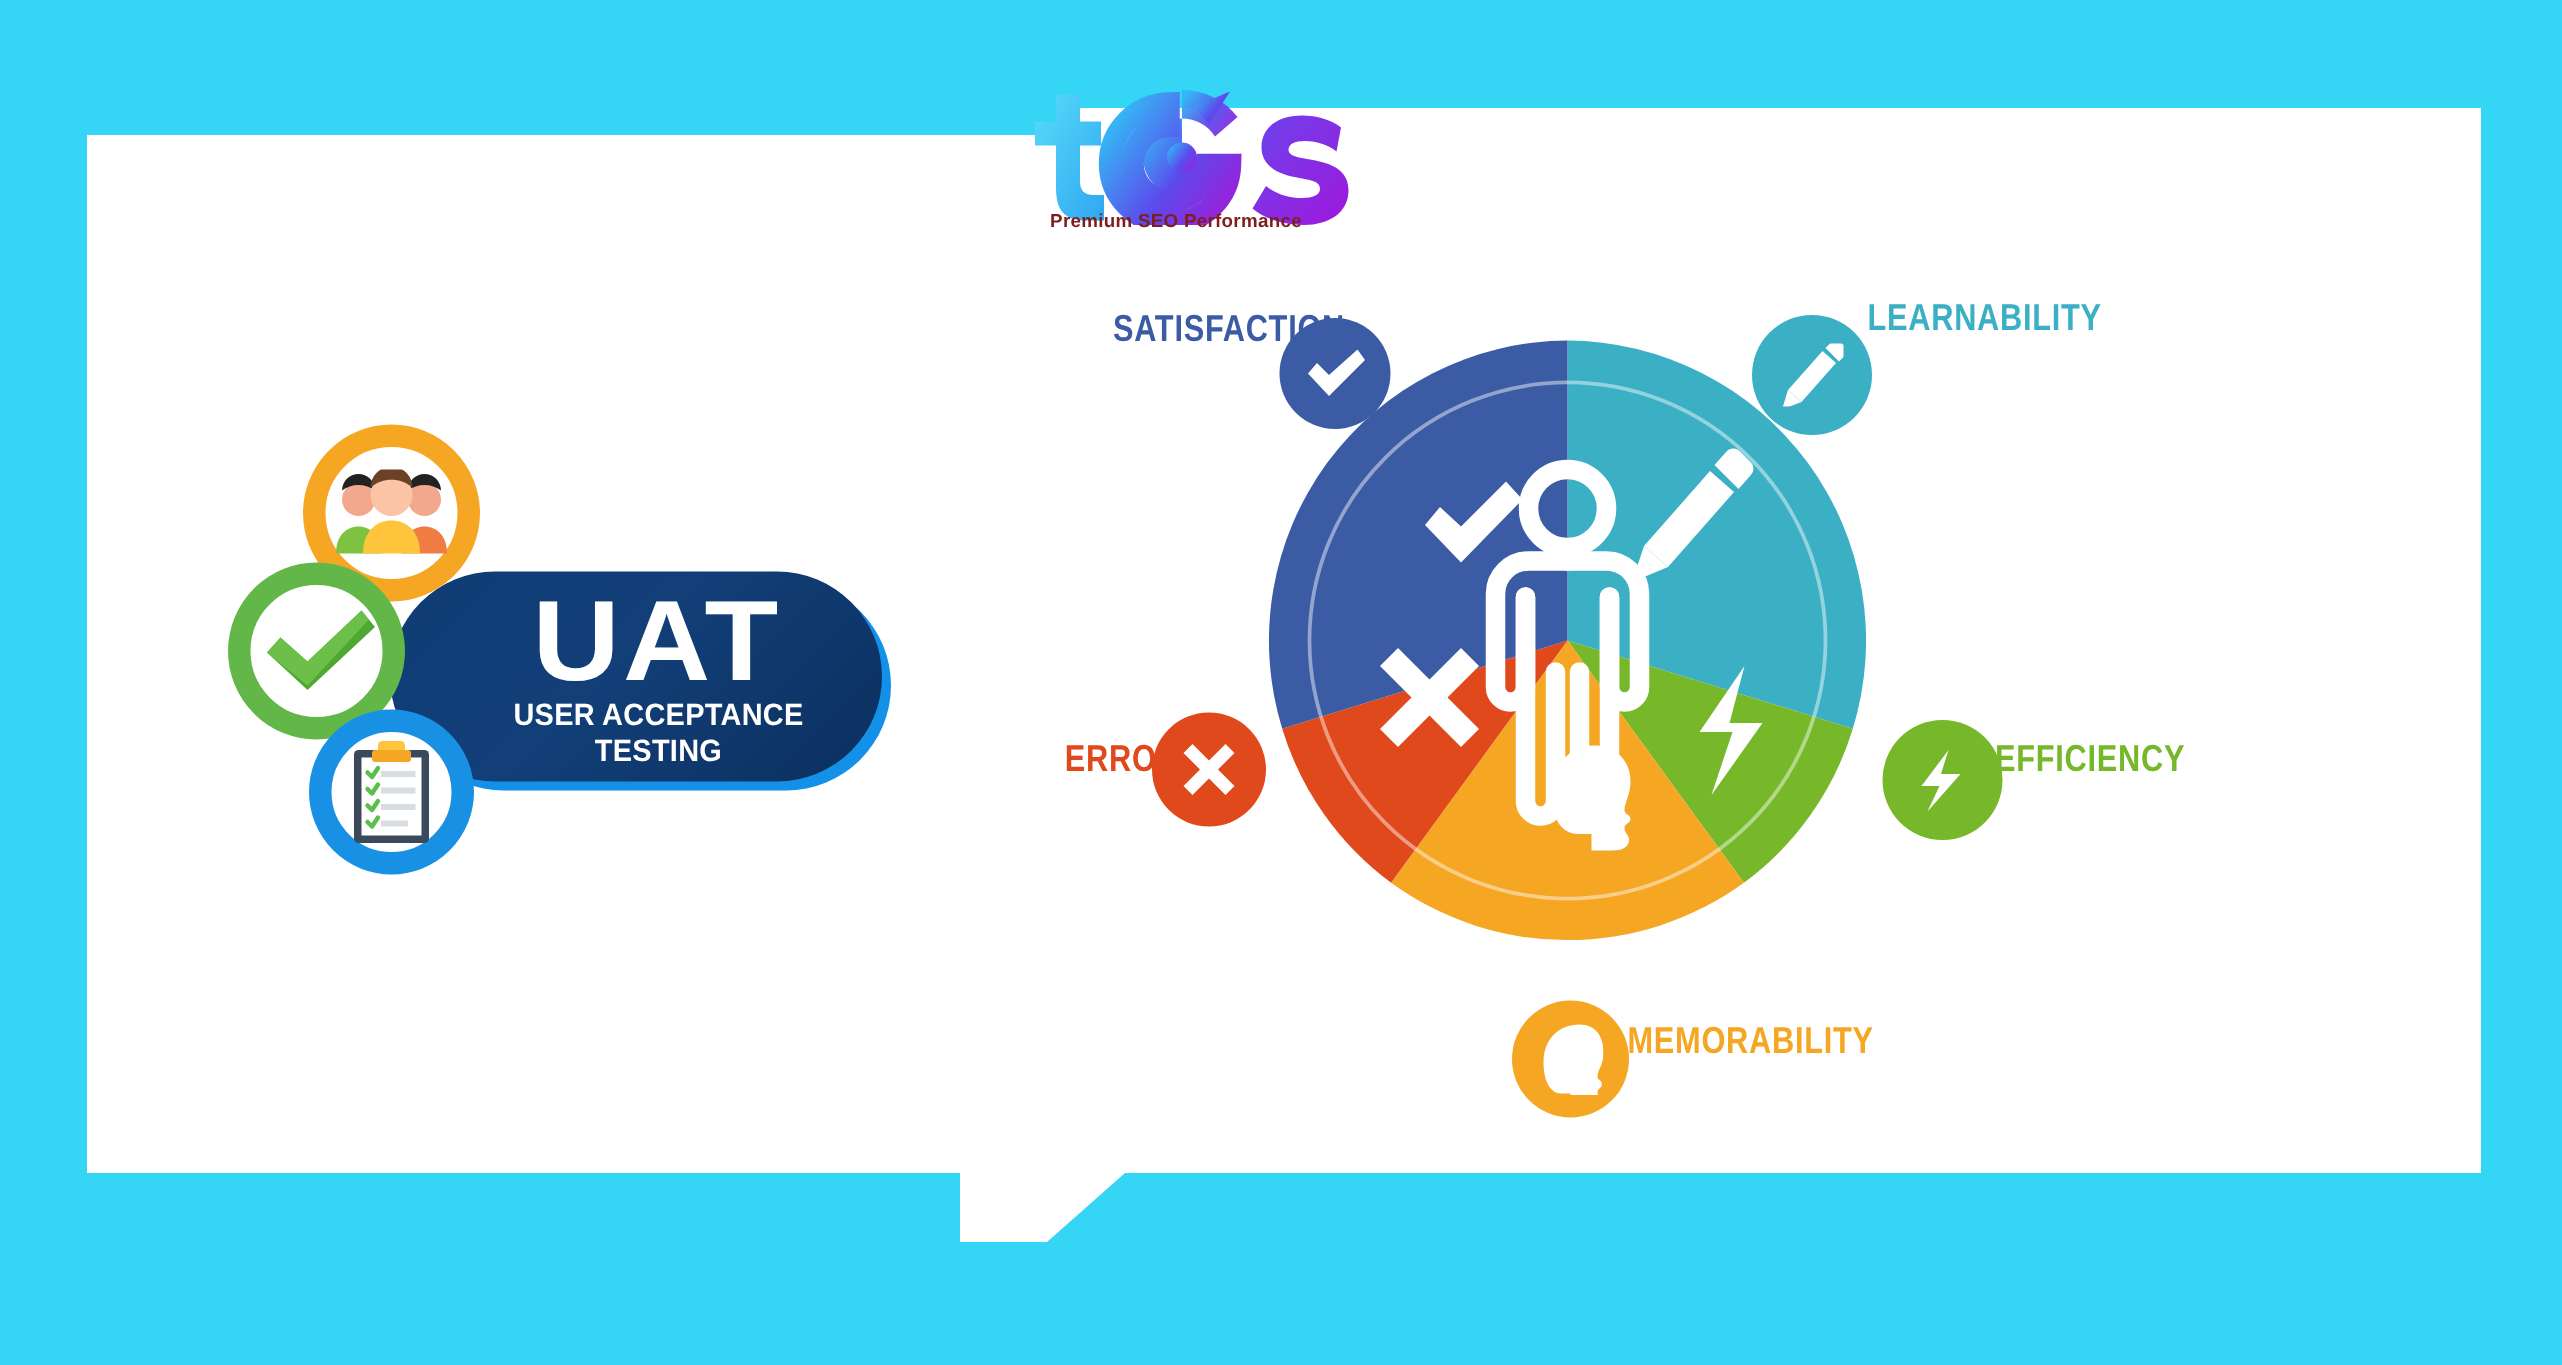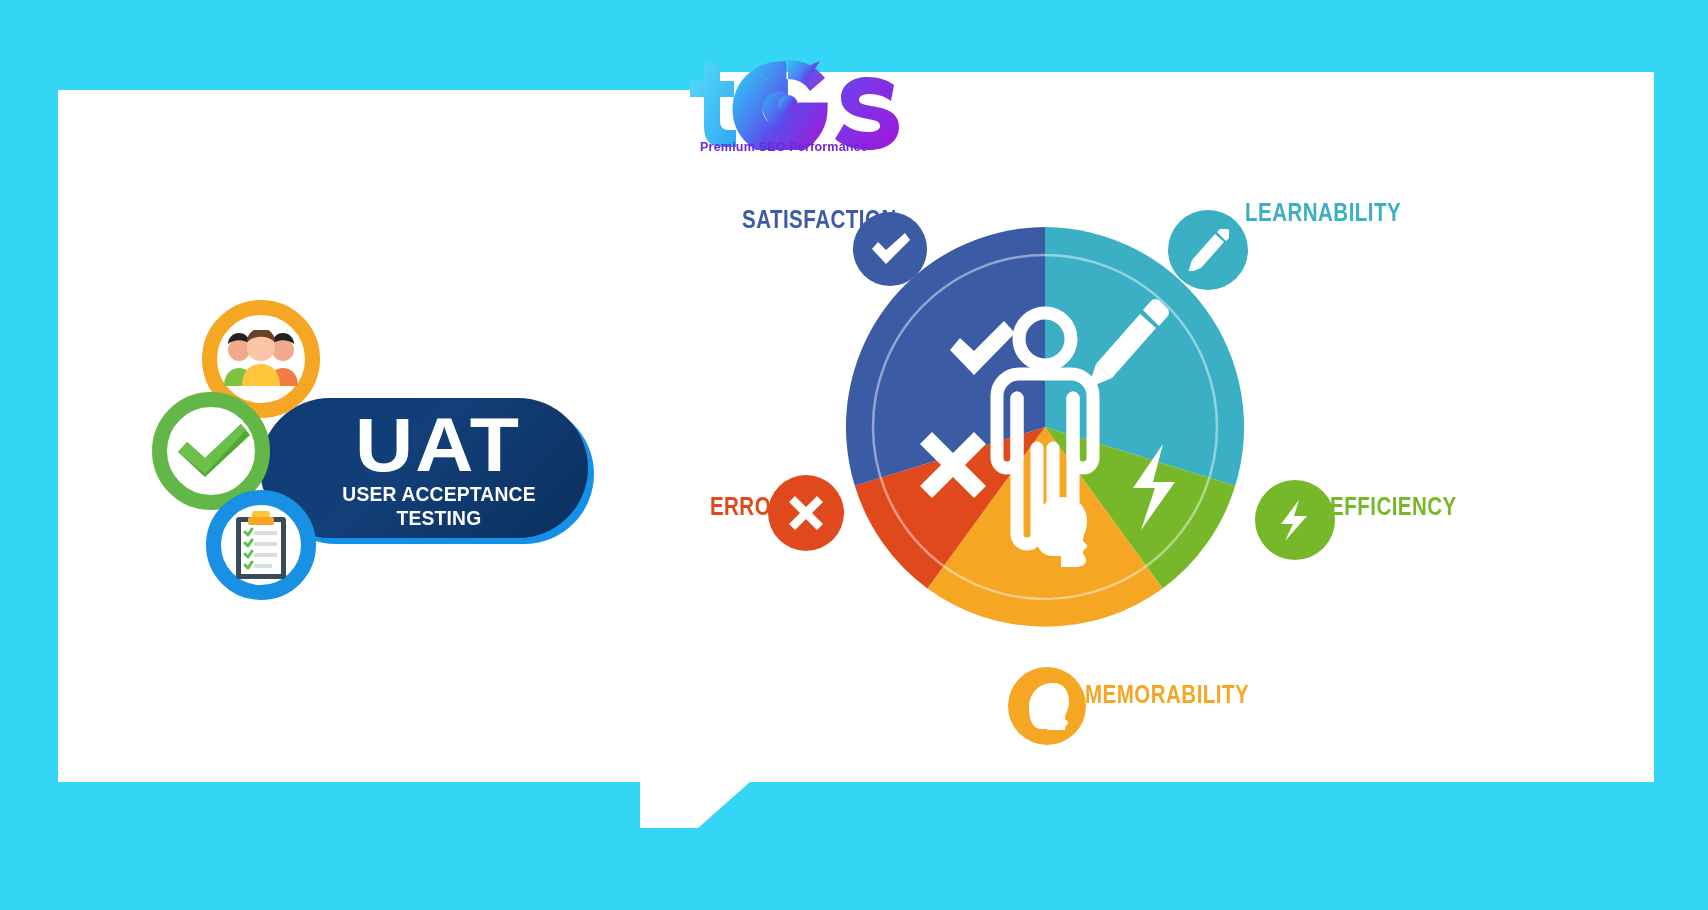--- a/index.html
+++ b/index.html
@@ -59,30 +59,30 @@
   }
   #logo svg { display: block; }
   .logo-tagline {
     position: absolute;
     left: 3px;
     top: 85px;
     width: 210px;
     text-align: center;
     font-size: 12.5px;
     font-weight: 700;
-    color: #6d28d9;
+    color: #7f1d1d;
     letter-spacing: 0.2px;
     font-family: "Liberation Sans", sans-serif;
   }
 
   
   #uat-block {
     position: absolute;
     left: 150px;
-    top: 292px;
+    top: 275px;
     width: 440px;
     height: 300px;
   }
 
   .uat-pill-shadow {
     position: absolute;
     left: 116px;
     top: 112px;
     width: 328px;
     height: 140px;

